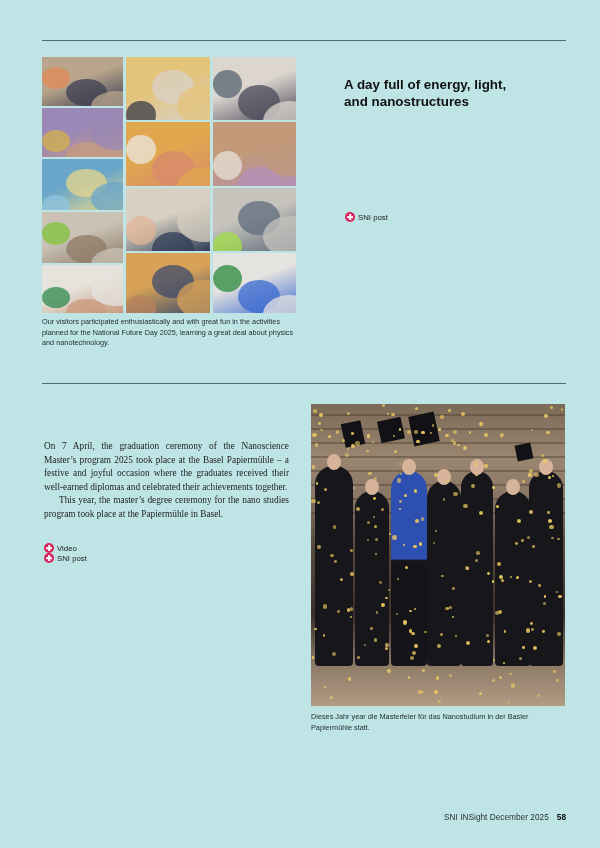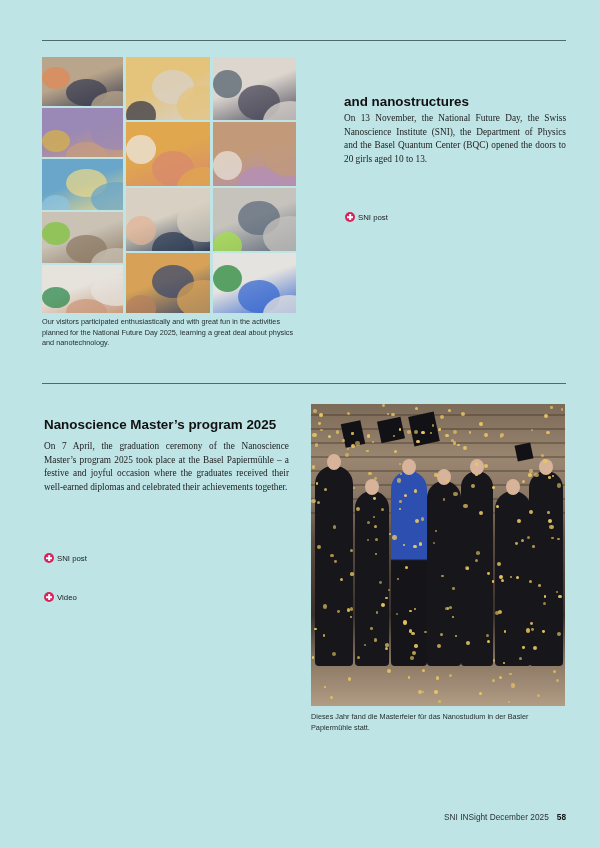--- a/index.html
+++ b/index.html
@@ -134,49 +134,48 @@
       <div class="blob" style="width: 29.05px; height: 27px; left: 0.3px; top: 12px; background: rgb(42, 138, 60); opacity: 0.75;"></div>
       <div class="blob" style="width: 41.5px; height: 33px; left: 25.2px; top: 27px; background: rgb(58, 106, 208); opacity: 0.75;"></div>
       <div class="blob" style="width: 53.95px; height: 39px; left: 50.1px; top: 42px; background: rgb(229, 227, 223); opacity: 0.75;"></div>
     </div>
   </div>
 
 <div class="caption" style="left:42px; top:317px; width:256px;">Our visitors participated enthusiastically and with great fun in the activities planned for the National Future Day 2025, learning a great deal about physics and nanotechnology.</div>
 
 <h2 style="left:344px; top:59px; width:222px;">
   <br>
-  <br>
+  <span>A day full of energy, light,</span><br>
   <span>and nanostructures</span>
 </h2>
 
 <div class="body-text" style="left:344px; top:112px; width:222px;">
-  <p>On 13 November, the National Future Day, the Swiss Nanoscience Institute (SNI), the Department of Physics and the Basel Quantum Center (BQC) opened the doors to 20 girls aged 10 to 13.</p>
 </div>
 
 <a class="link" style="left:345px; top:212px;">
   <span class="plus"></span>
   <span>SNI post</span>
 </a>
 
 <div class="rule" style="top:383px"></div>
 
 <h2 style="left:44px; top:399px; width:250px;">
   <br>
-  <span>Nanoscience Master’s program 2025</span>
 </h2>
 
 <div class="body-text" style="left:44px; top:440px; width:245px;">
   <p>On 7 April, the graduation ceremony of the Nanoscience Master’s program 2025 took place at the Basel Papiermühle – a festive and joyful occasion where the graduates received their well-earned diplomas and celebrated their achievements together.</p>
+  <p class="indent">This year, the master’s degree ceremony for the nano studies program took place at the Papiermühle in Basel.</p>
 </div>
 
 <a class="link" style="left:44px; top:553px;">
   <span class="plus"></span>
   <span>SNI post</span>
 </a>
-<a class="link" style="left:44px; top:592px;">
+<a class="link" style="left:44px; top:543px;">
   <span class="plus"></span>
   <span>Video</span>
 </a>
 
 <div class="grad-photo" id="grad">
     <div class="plank" style="top: 10px;"></div>
     <div class="plank" style="top: 24px;"></div>
     <div class="plank" style="top: 38px;"></div>
     <div class="plank" style="top: 52px;"></div>
     <div class="plank" style="top: 66px;"></div>
@@ -416,18 +415,18 @@
     <div class="confetti" style="left: 11.7852px; top: 200.301px; width: 4.21558px; height: 4.21558px; opacity: 0.683078;"></div>
     <div class="confetti" style="left: 91.8049px; top: 216.386px; width: 4.44736px; height: 4.44736px; opacity: 0.963373;"></div>
     <div class="confetti" style="left: 210.919px; top: 75.6816px; width: 3.34169px; height: 3.34169px; opacity: 0.837083;"></div>
     <div class="confetti" style="left: 106.783px; top: 285.594px; width: 4.47882px; height: 4.47882px; opacity: 0.832605;"></div>
     <div class="confetti" style="left: 7.78999px; top: 9.08693px; width: 4.12419px; height: 4.12419px; opacity: 0.974628;"></div>
     <div class="confetti" style="left: 188.633px; top: 31.3452px; width: 2.61728px; height: 2.61728px; opacity: 0.606363;"></div>
     <div class="confetti" style="left: 192.521px; top: 226.443px; width: 2.42725px; height: 2.42725px; opacity: 0.878428;"></div>
     <div class="confetti" style="left: 220.071px; top: 224.01px; width: 2.87509px; height: 2.87509px; opacity: 0.704402;"></div>
   </div>
 
-<div class="caption" style="left:311px; top:712px; width:256px;">Dieses Jahr fand die Masterfeier für das Nanostudium in der Basler Papiermühle statt.</div>
+<div class="caption" style="left:311px; top:712px; width:256px;">Dieses Jahr year die Masterfeier für das Nanostudium in der Basler Papiermühle statt.</div>
 
 <div class="footer">
   <span>SNI INSight December 2025</span>
   <span class="page-num">58</span>
 </div>
 
 </body></html>

